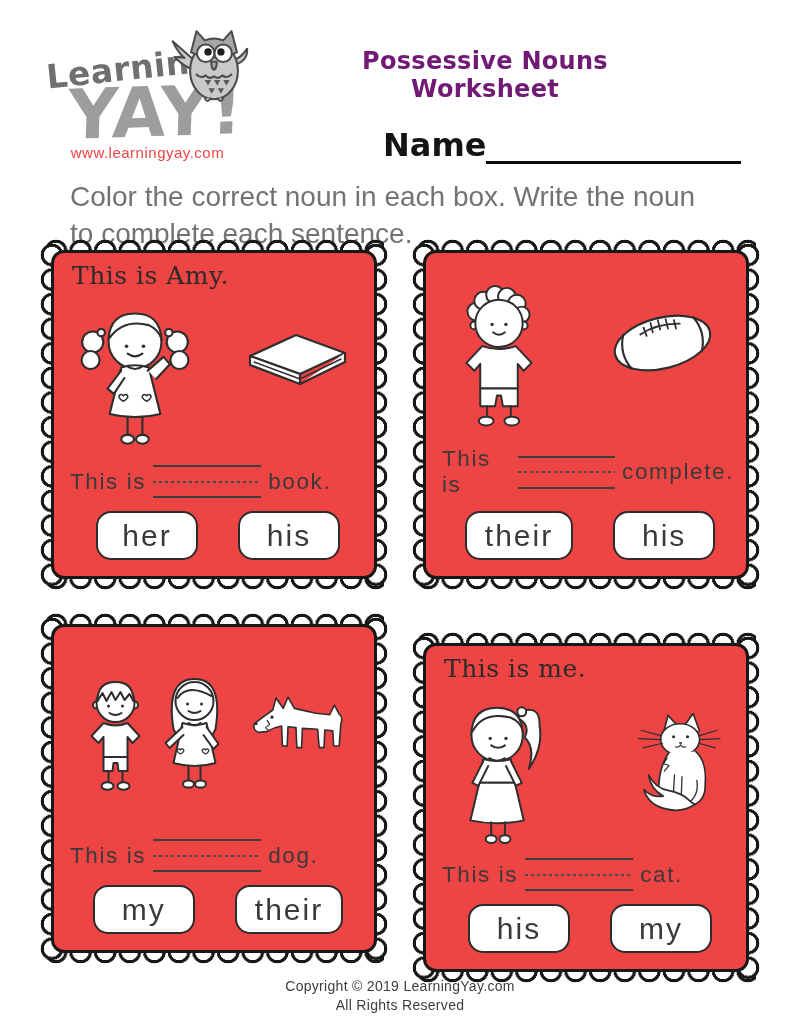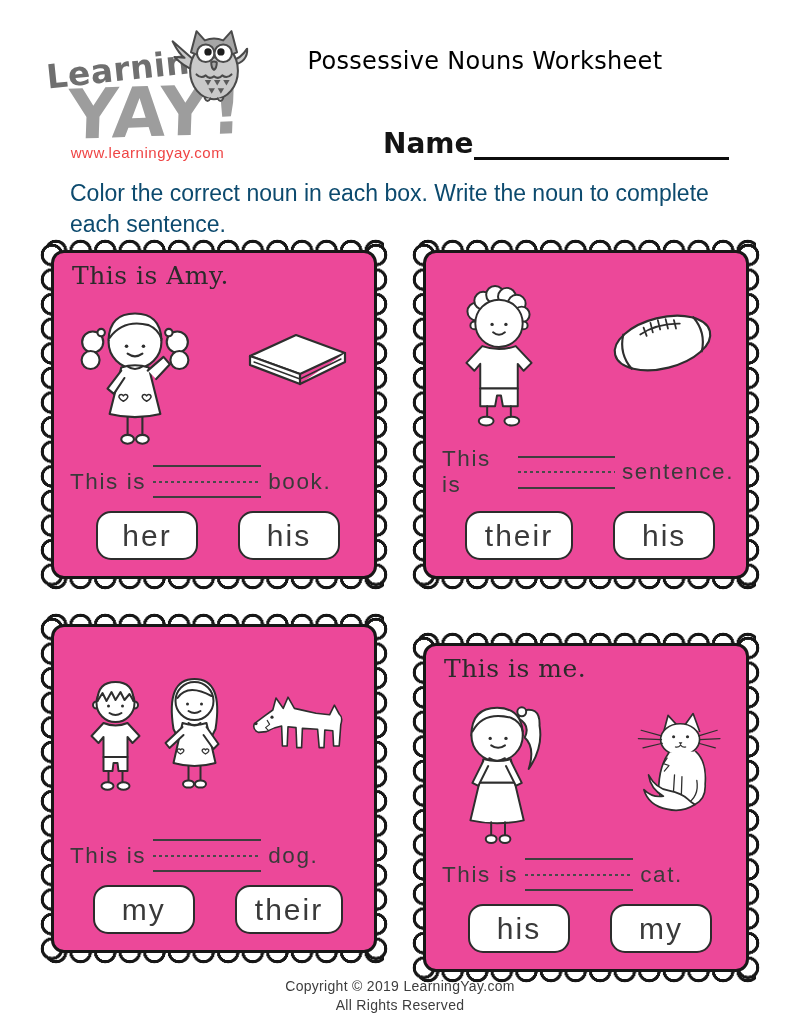--- a/index.html
+++ b/index.html
@@ -14,52 +14,52 @@
                 font-family:"DejaVu Sans", sans-serif; }
   .logo-word2 { position:absolute; left:28px; top:62px; font-size:69px; font-weight:bold;
                 color:#9d9d9d; letter-spacing:1px; transform:rotate(-2deg) skewX(-4deg);
                 font-family:"DejaVu Sans", sans-serif; }
   .logo-url { position:absolute; left:0; top:134px; width:215px; text-align:center;
               font-size:15px; color:#ef4444; letter-spacing:0.5px; }
   .owl { position:absolute; left:128px; top:0px; width:92px; height:104px; }
 
   
   .title { position:absolute; left:300px; top:47px; width:370px; text-align:center;
-           font-size:24px; font-weight:normal; color:#000000; letter-spacing:0.3px;
+           font-size:24px; font-weight:bold; color:#701a75; letter-spacing:0.3px;
            font-family:"DejaVu Sans", sans-serif; }
   .name-row { position:absolute; left:383px; top:126px; display:flex; align-items:flex-end; }
-  .name-label { font-size:28px; font-weight:bold; color:#141414;
+  .name-label { font-size:32px; font-weight:bold; color:#141414;
                 font-family:"DejaVu Sans", sans-serif; }
   .name-line { display:inline-block; width:255px; height:34px;
                border-bottom:3px solid #0d0d0d; }
 
   
-  .instructions { position:absolute; left:70px; top:178px; width:655px; font-size:23px;
-                  color:#0c4a6e; line-height:1.33; }
+  .instructions { position:absolute; left:70px; top:178px; width:655px; font-size:28px;
+                  color:#737373; line-height:1.33; }
 
   
   .cards { position:absolute; left:40px; top:239px; width:718px; height:726px; }
   .card { position:absolute; width:348px; height:351px; }
   .card.c1 { left:0;   top:0; }
   .card.c2 { left:372, top:0; }
   .card.c2 { left:372px; top:0; }
   .card.c3 { left:0;   top:374px; }
   .card.c4 { left:372px; top:393px; }
 
   .sc { position:absolute; }
   .sc.h { height:24px; left:4px; right:4px; background-repeat:repeat-x;
           background-size:24.6px 24px;
           background-image:radial-gradient(circle at 12px 12px,#fff 8px,#171717 8.4px,#171717 11.1px,rgba(0,0,0,0) 11.6px); }
   .sc.top { top:0; } .sc.bot { bottom:0; }
   .sc.v { width:24px; top:4px; bottom:4px; background-repeat:repeat-y;
           background-size:24px 24.6px;
           background-image:radial-gradient(circle at 12px 12px,#fff 8px,#171717 8.4px,#171717 11.1px,rgba(0,0,0,0) 11.6px); }
   .sc.left { left:0; } .sc.right { right:0; }
 
-  .card-inner { position:absolute; inset:11px; background:#ec4899; border:3.5px solid #171717;
+  .card-inner { position:absolute; inset:11px; background:#ef4444; border:3.5px solid #171717;
                 border-radius:13px; padding:8px 12px 10px; display:flex; flex-direction:column; }
 
   .card-heading { font-family:"DejaVu Serif", serif; font-size:25px; color:#2b2b2b;
                   letter-spacing:0.5px; padding-left:6px; }
   .figures { flex:1; display:flex; align-items:center; justify-content:space-between;
              padding:2px 10px 0 10px; min-height:146px; }
   .sentence { display:flex; align-items:center; gap:7px; font-size:22.5px; color:#3a3a3a;
               letter-spacing:1.6px; padding-left:4px; margin-top:2px; }
   .blank { width:108px; height:33px; border-top:2px solid #3e3e3e;
            border-bottom:2px solid #3e3e3e; display:flex; align-items:center; }
@@ -211,21 +211,21 @@
               <path d="M42,26 Q62,19 84,25" stroke-width="1.8"></path>
               <path d="M47,20 L48,29 M55,17 L55,27 M63,16 L63,26 M71,17 L71,27 M79,20 L79,29" stroke-width="1.8"></path>
             </g>
           </svg>
         </div>
         <div class="sentence">
           <span>This is</span>
           <span class="blank">
               <span class="blank-mid"></span>
             </span>
-          <span>sentence.</span>
+          <span>complete.</span>
         </div>
         <div class="options">
           <div class="option">their</div>
           <div class="option">his</div>
         </div>
       </div>
     </div>
 
     <div class="card c3">
       <div class="sc h top"></div>

